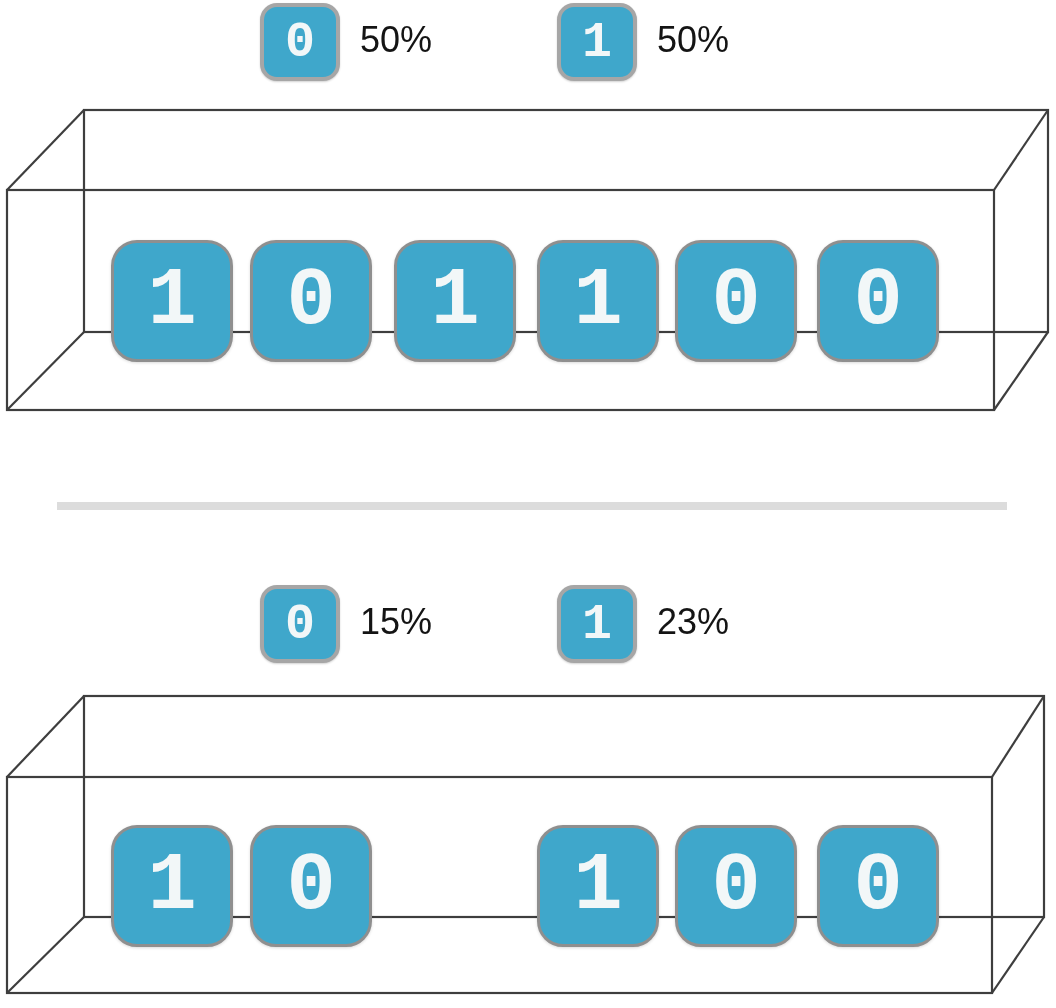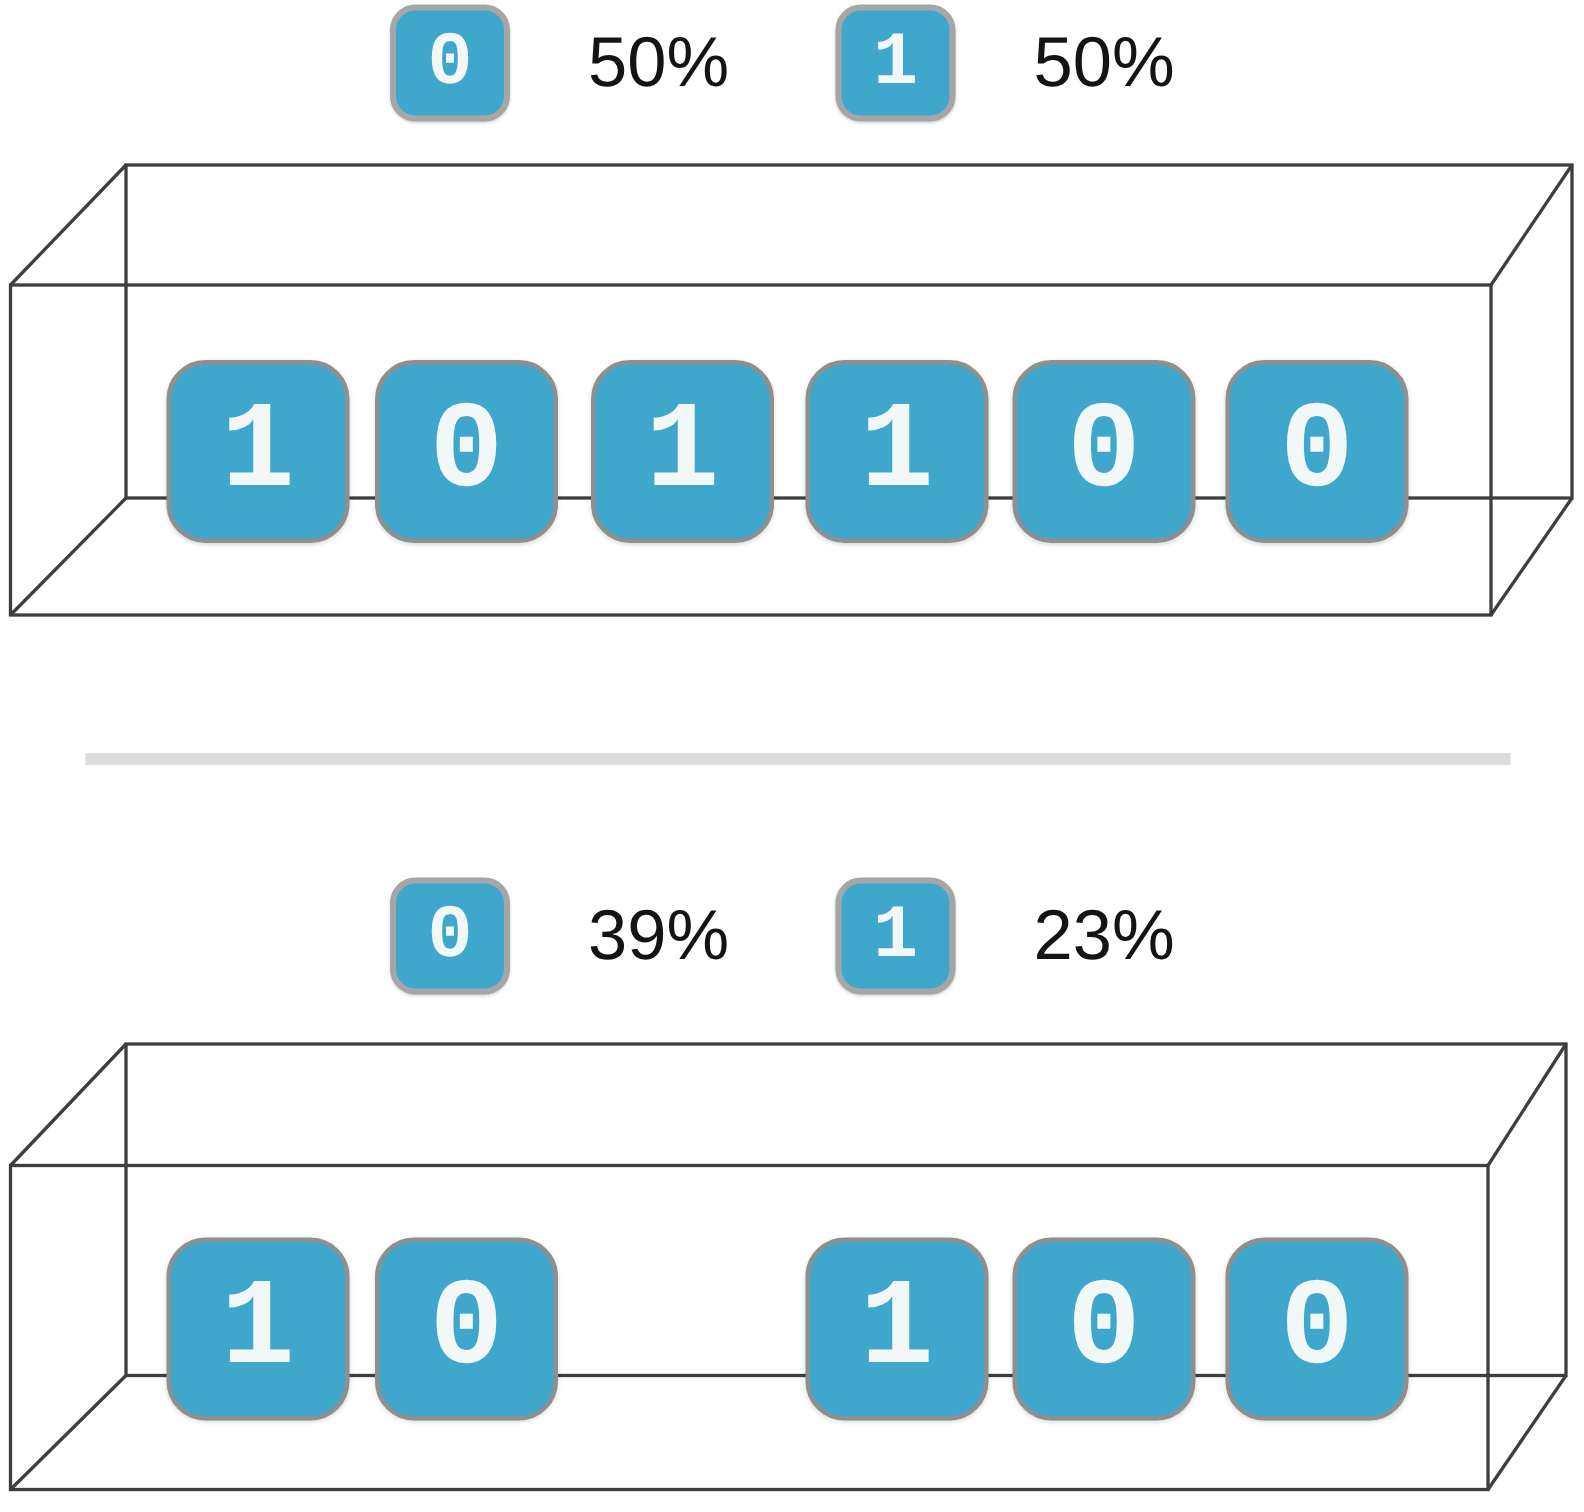--- a/index.html
+++ b/index.html
@@ -53,26 +53,25 @@
     color: var(--digit-color);
     font-family: "Liberation Mono", monospace;
     font-weight: bold;
     font-size: 50px;
     display: flex;
     align-items: center;
     justify-content: center;
     box-shadow: 0 1px 2px rgba(0,0,0,0.18);
   }
   .legend-pct {
-    font-size: 47px;
+    font-size: 36px;
     color: var(--percent-color);
     letter-spacing: 0px;
     line-height: 1;
     padding-bottom: 4px;
-    margin-left: 32px;
   }
   
   .bit-tile {
     position: absolute;
     width: 122px;
     height: 122px;
     border: 3px solid var(--tile-border);
     border-radius: 26px;
     background: var(--tile-fill);
     color: var(--digit-color);
@@ -146,21 +145,21 @@
     <div class="bit-tile row-top s3">1</div>
     <div class="bit-tile row-top s4">0</div>
     <div class="bit-tile row-top s5">0</div>
   </section>
 
   <div class="divider"></div>
 
   <section>
     <div class="legend-item lg-a lg-row-bottom">
       <div class="legend-tile">0</div>
-      <div class="legend-pct">39%</div>
+      <div class="legend-pct">15%</div>
     </div>
     <div class="legend-item lg-b lg-row-bottom">
       <div class="legend-tile">1</div>
       <div class="legend-pct">23%</div>
     </div>
 
     <div class="bit-tile row-bottom s0">1</div>
     <div class="bit-tile row-bottom s1">0</div>
 
     <div class="bit-tile row-bottom s3">1</div>

